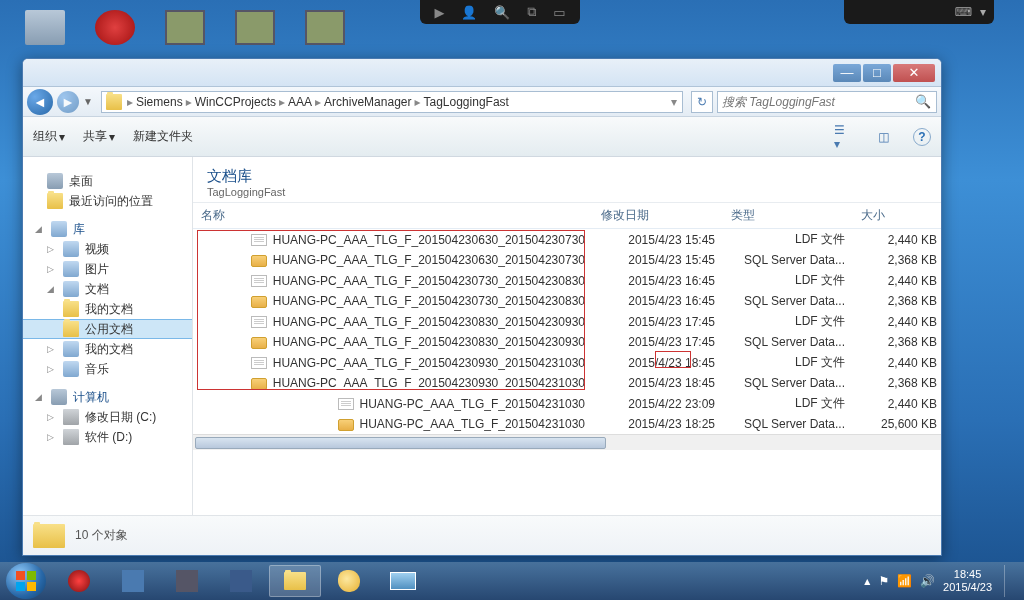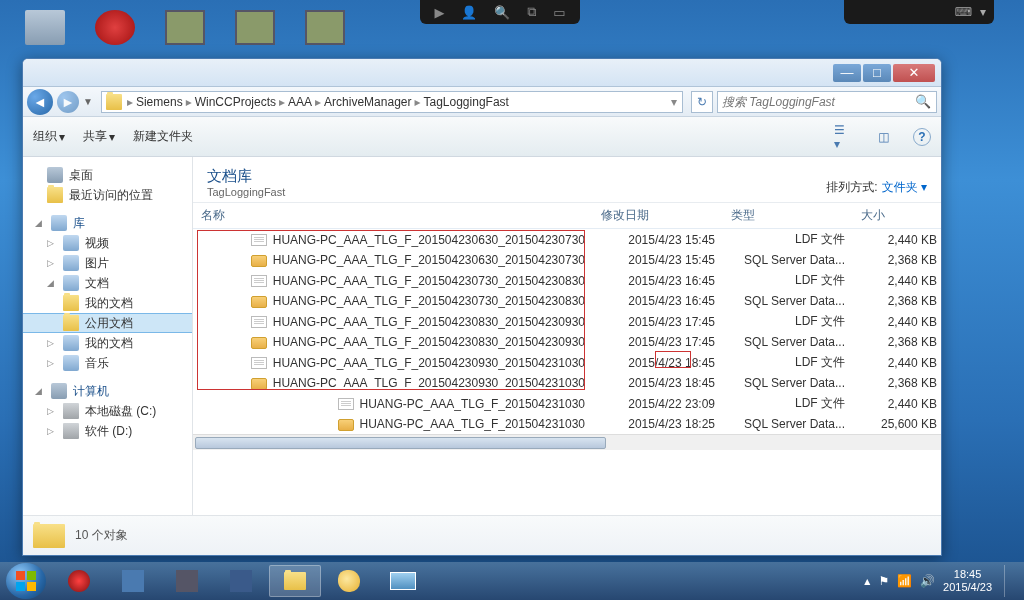--- a/index.html
+++ b/index.html
@@ -38,21 +38,21 @@
 .searchbox input { border:none; outline:none; flex:1; font-size:12px; font-style:italic; color:#1d4ed8; background:transparent;}
 .searchbox .sicon { color:#4a7ab0; font-style:normal; font-size:13px; }
 
 .toolbar { height: 40px; background: linear-gradient(#f8fafb,#e4ecf0); display: flex; align-items: center; padding: 0 10px; border-bottom: 1px solid #d0d8e0; font-size: 12px; color: #333; gap: 18px; }
 .toolbar .titem { cursor: pointer; display:flex; align-items:center; gap:2px;}
 .toolbar .spacer { flex: 1; }
 .toolbar .tbtn { width: 22px; height: 20px; border: 1px solid transparent; display: flex; align-items: center; justify-content: center; cursor: pointer; color:#4a7ab0; }
 
 .body { flex: 1; display: flex; overflow: hidden; }
 
-.sidebar { width: 170px; background: #fff; border-right: 1px solid #e0e4e8; padding: 8px 0; font-size: 12px; color: #333; overflow-y: auto; }
+.sidebar { width: 170px; background: #fff; border-right: 1px solid #e0e4e8; padding: 14px 0; font-size: 12px; color: #333; overflow-y: auto; }
 .side-group { margin-bottom: 8px; }
 .side-item { display: flex; align-items: center; padding: 2px 8px 2px 24px; height: 20px; cursor: pointer; gap: 6px; }
 .side-item.l2 { padding-left: 40px; }
 .side-item.sel { background: #cde6f7; border: 1px solid #7ab8e8; border-left:none; border-right:none; }
 .side-item.head { padding-left: 12px; font-weight: normal; color: #1a4f8a; }
 .side-item .tri { width: 10px; color: #888; font-size: 9px; display:inline-block; }
 .side-ico { width: 16px; height: 16px; flex-shrink: 0; }
 
 .main { flex: 1; display: flex; flex-direction: column; background: #fff; overflow:hidden; }
 .libhdr { padding: 10px 14px 4px; border-bottom: 1px solid #e8ecf0; display:flex; align-items:flex-start; }
@@ -231,39 +231,35 @@
       </div>
       <div class="side-group">
         <div class="side-item head">
             <span class="tri">◢</span>
             <span class="side-ico ico-pc"></span>
             <span>计算机</span>
           </div>
         <div class="side-item">
             <span class="tri">▷</span>
             <span class="side-ico ico-disk"></span>
-            <span>本地磁盘 (C:)</span>
+            <span>修改日期 (C:)</span>
           </div>
         <div class="side-item">
             <span class="tri">▷</span>
             <span class="side-ico ico-disk"></span>
             <span>软件 (D:)</span>
           </div>
       </div>
     </div>
 
     <div class="main">
       <div class="libhdr">
         <div class="libhdr-left">
           <h2>文档库</h2>
           <div class="sub">TagLoggingFast</div>
-        </div>
-        <div class="libhdr-right">
-          <span>排列方式:</span>
-          <span class="link"><span>文件夹</span> ▾</span>
         </div>
       </div>
 
       <div class="list">
         <div class="anno">彻底又成4段了</div>
         <table>
           <colgroup>
               <col class="col-name">
               <col class="col-date">
               <col class="col-type">

